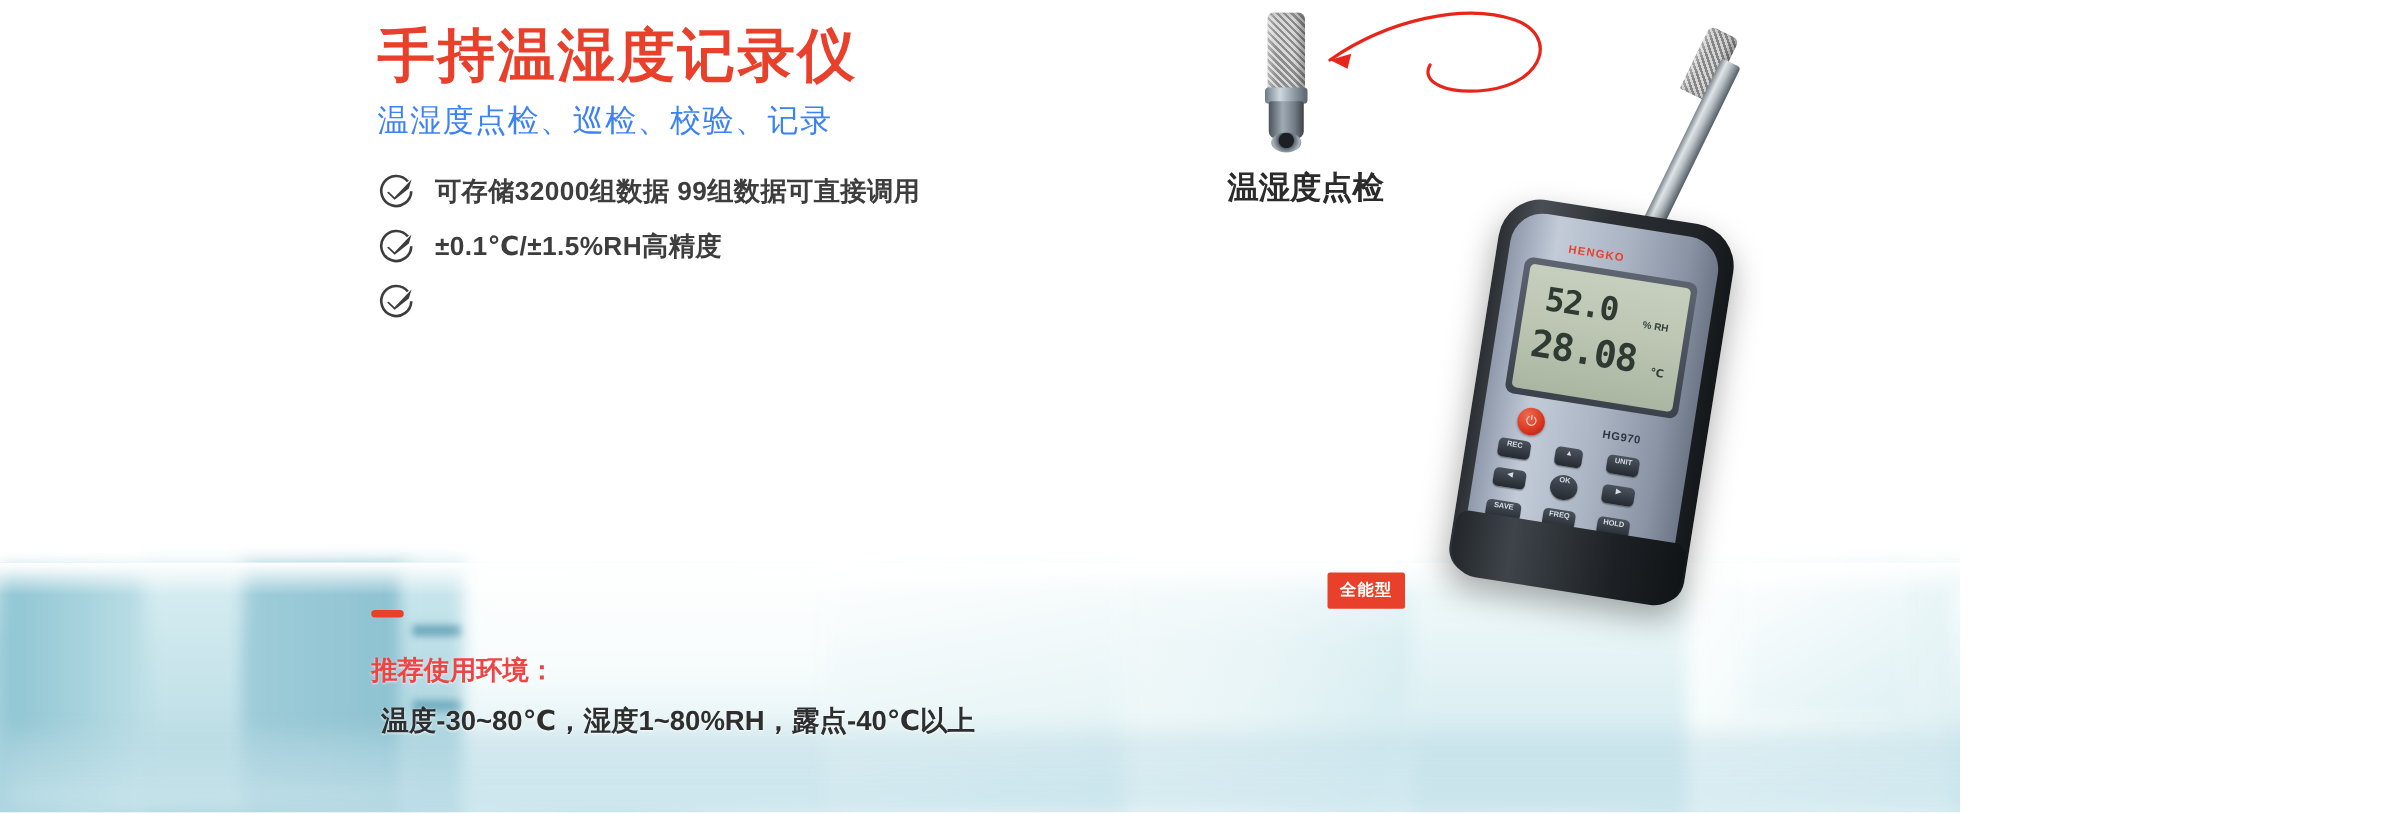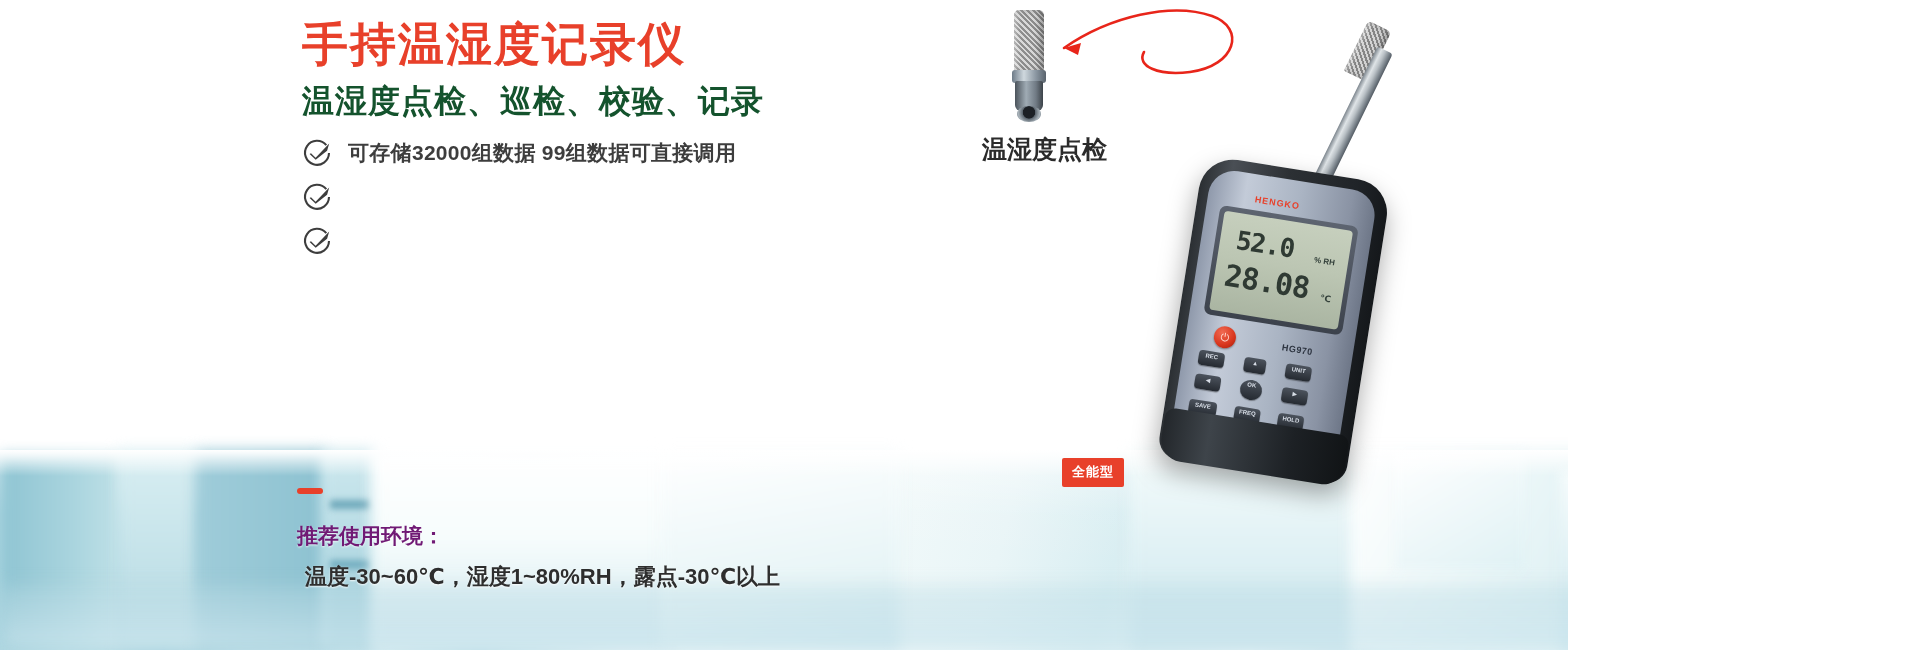--- a/index.html
+++ b/index.html
@@ -74,42 +74,42 @@
     background: linear-gradient(to bottom, #ffffff, rgba(255,255,255,0)); }
 
   
   #title {
     position: absolute; left: 302px; top: 14px;
     font-size: 46px; font-weight: bold; color: #e8402a;
     letter-spacing: 2px; white-space: nowrap;
   }
   #subtitle {
     position: absolute; left: 302px; top: 80px;
-    font-size: 32px; font-weight: bold; color: #14532d;
+    font-size: 25px; font-weight: normal; color: #3b82f6;
     letter-spacing: 1px; white-space: nowrap;
   }
   #features { position: absolute; left: 302px; top: 131px; }
   .feature {
     display: flex; align-items: center;
     height: 44px; white-space: nowrap; text-align: right;
   }
   .feature .chk { width: 30px; height: 30px; flex: 0 0 30px; margin-right: 16px; }
   .feature .ftext {
     font-size: 21px; color: #3d3d3d; font-weight: bold;
     letter-spacing: 0.3px;
   }
 
   
   #red-dash {
     position: absolute; left: 297px; top: 488px;
     width: 26px; height: 6px; border-radius: 3px; background: #e8402a;
   }
   #env-title {
     position: absolute; left: 297px; top: 522px;
-    font-size: 21px; font-weight: bold; color: #701a75;
+    font-size: 21px; font-weight: bold; color: #ef4444;
     text-shadow: 0 1px 2px rgba(255,255,255,0.8);
     white-space: nowrap;
   }
   #env-detail {
     position: absolute; left: 305px; top: 562px;
     font-size: 22px; font-weight: bold; color: #2e2e2e;
     text-shadow: 0 1px 2px rgba(255,255,255,0.85);
     white-space: nowrap;
   }
 
@@ -291,34 +291,35 @@
       </span>
       <span class="ftext">可存储32000组数据  99组数据可直接调用</span>
     </div>
     <div class="feature">
       <span class="chk">
         <svg viewBox="0 0 30 30" width="30" height="30">
           <path d="M24.3 7.2A12 12 0 1 0 27 15" fill="none" stroke="#3d3d3d" stroke-width="2.1"></path>
           <path d="M9 15.3l4.6 4.4L27.2 5.6l-2.1 7.1-11.4 9.1L7.6 16z" fill="#3d3d3d"></path>
         </svg>
       </span>
+      <span class="ftext">±0.1℃/±1.5%RH高精度</span>
     </div>
     <div class="feature">
       <span class="chk">
         <svg viewBox="0 0 30 30" width="30" height="30">
           <path d="M24.3 7.2A12 12 0 1 0 27 15" fill="none" stroke="#3d3d3d" stroke-width="2.1"></path>
           <path d="M9 15.3l4.6 4.4L27.2 5.6l-2.1 7.1-11.4 9.1L7.6 16z" fill="#3d3d3d"></path>
         </svg>
       </span>
     </div>
   </div>
 
   <div id="red-dash"></div>
   <div id="env-title">推荐使用环境：</div>
-  <div id="env-detail">温度-30~60℃，湿度1~80%RH，露点-30℃以上</div>
+  <div id="env-detail">温度-30~80℃，湿度1~80%RH，露点-40℃以上</div>
 
   <div id="probe-detached">
     <div id="pd-mesh"></div>
     <div id="pd-collar"></div>
     <div id="pd-body"></div>
     <div id="pd-ring"></div>
   </div>
 
   <svg id="probe-arrow" viewBox="0 0 220 110">
     <path d="M24 48 C70 16, 132 2, 172 16 C206 28, 196 66, 150 72 C118 76, 96 66, 104 52" fill="none" stroke="#e8251a" stroke-width="2.6" stroke-linecap="round"></path>

